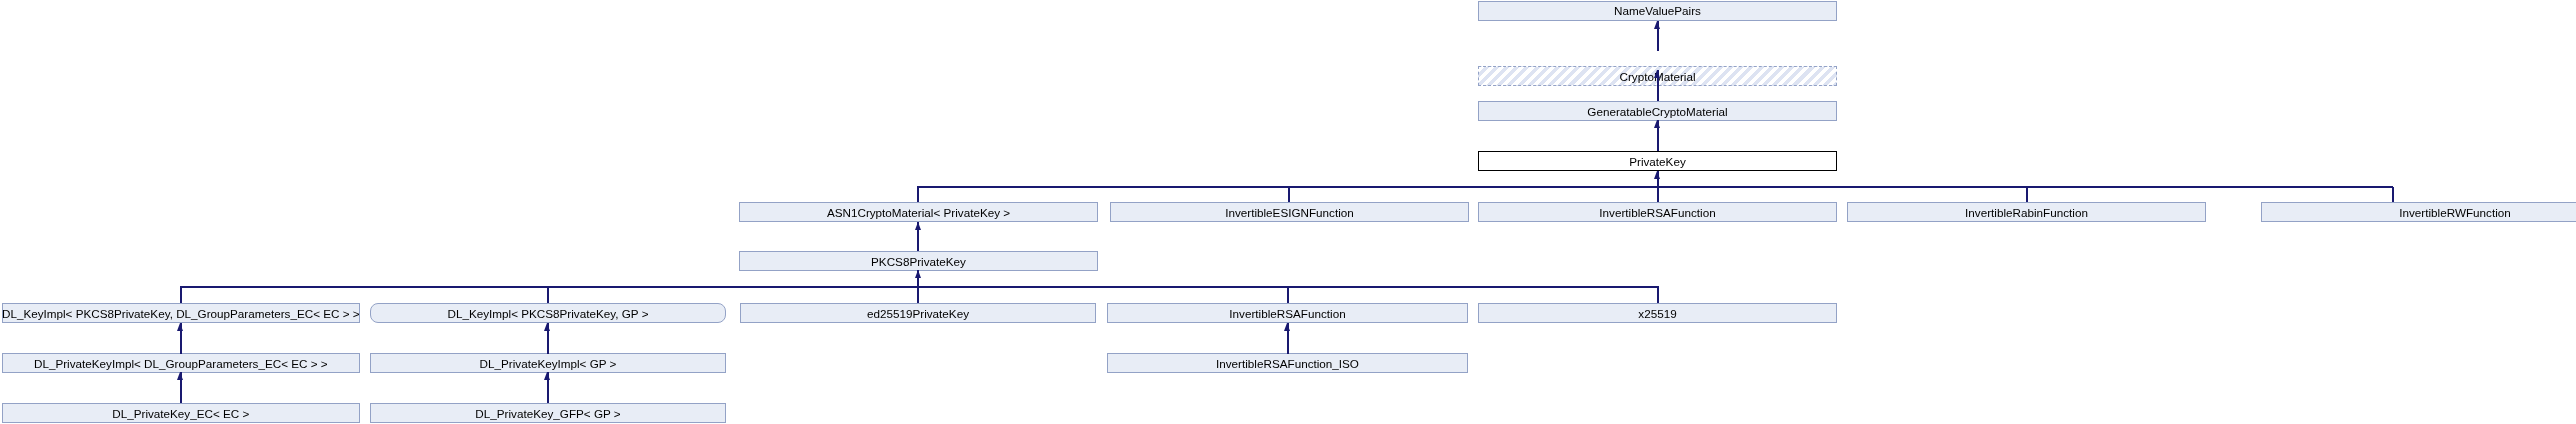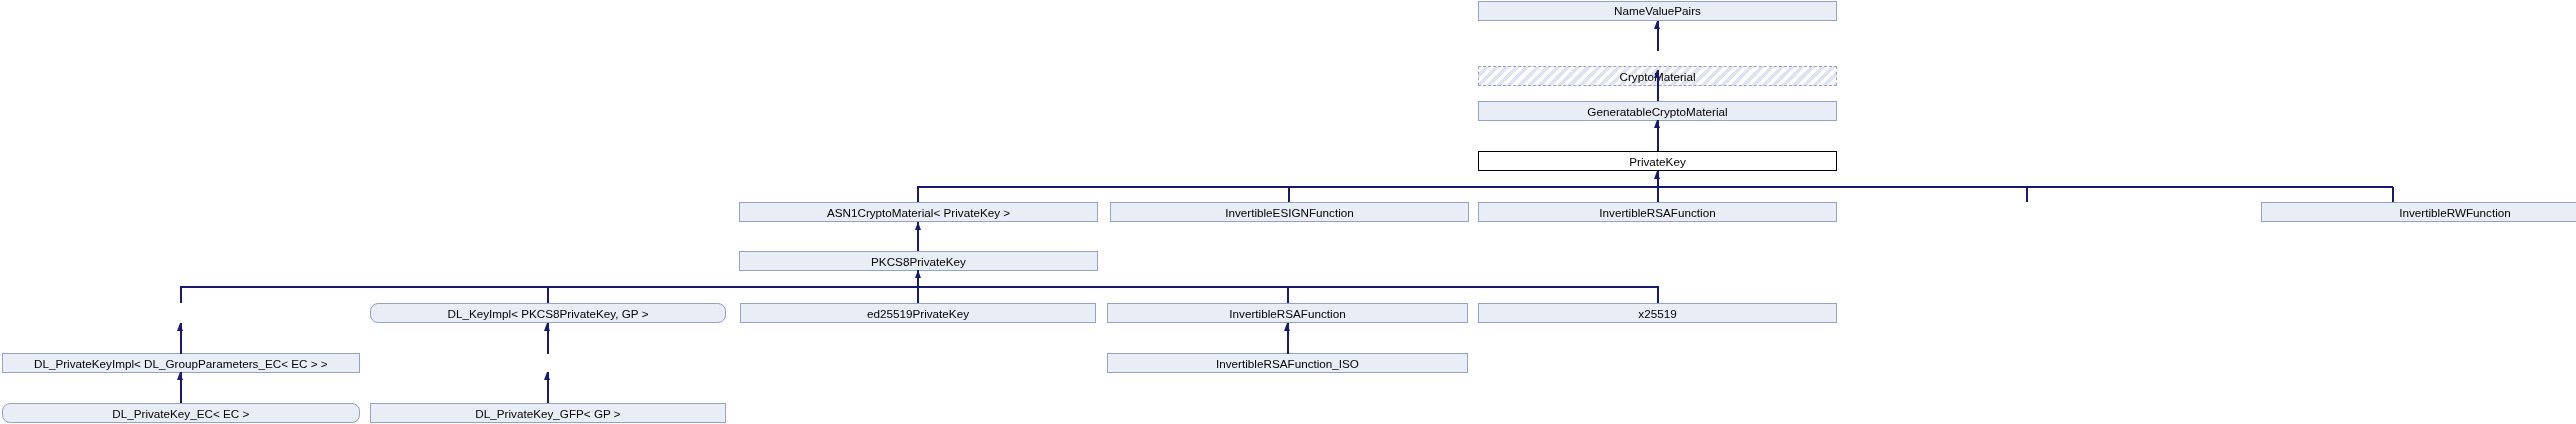--- a/index.html
+++ b/index.html
@@ -60,40 +60,43 @@
   <div class="node" style="left:1478px;top:101px;width:359px;">GeneratableCryptoMaterial</div>
 
   <div class="node current" style="left:1478px;top:151px;width:359px;">PrivateKey</div>
 
   <div class="node" style="left:739px;top:202px;width:359px;">ASN1CryptoMaterial&lt; PrivateKey &gt;</div>
 
   <div class="node" style="left:1110px;top:202px;width:359px;">InvertibleESIGNFunction</div>
 
   <div class="node" style="left:1478px;top:202px;width:359px;">InvertibleRSAFunction</div>
 
+  <div class="node" style="left:1847px;top:202px;width:359px;">InvertibleRabinFunction</div>
 
   <div class="node" style="left:2215px;top:202px;width:388px;margin-left:46px;">InvertibleRWFunction</div>
 
   <div class="node" style="left:739px;top:251px;width:359px;">PKCS8PrivateKey</div>
 
+  <div class="node" style="left:1.8px;top:303px;width:358px;">DL_KeyImpl&lt; PKCS8PrivateKey, DL_GroupParameters_EC&lt; EC &gt; &gt;</div>
 
   <div class="node" style="left:370px;top:303px;width:356px;border-radius:8px;">DL_KeyImpl&lt; PKCS8PrivateKey, GP &gt;</div>
 
   <div class="node" style="left:740px;top:303px;width:356px;">ed25519PrivateKey</div>
 
   <div class="node" style="left:1107px;top:303px;width:361px;">InvertibleRSAFunction</div>
 
   <div class="node" style="left:1478px;top:303px;width:359px;">x25519</div>
 
   <div class="node" style="left:1.8px;top:353px;width:358px;">DL_PrivateKeyImpl&lt; DL_GroupParameters_EC&lt; EC &gt; &gt;</div>
 
+  <div class="node" style="left:370px;top:353px;width:356px;">DL_PrivateKeyImpl&lt; GP &gt;</div>
 
   <div class="node" style="left:1107px;top:353px;width:361px;">InvertibleRSAFunction_ISO</div>
 
-  <div class="node" style="left:1.8px;top:403px;width:358px;border-radius:8px;">DL_PrivateKey_EC&lt; EC &gt;</div>
+  <div class="node" style="left:1.8px;top:403px;width:358px;">DL_PrivateKey_EC&lt; EC &gt;</div>
 
   <div class="node" style="left:370px;top:403px;width:356px;">DL_PrivateKey_GFP&lt; GP &gt;</div>
 
   <div class="ah" style="left:1654px;top:20.7px;"></div>
   <div class="vl" style="left:1657px;top:20.7px;height:30px;"></div>
 
   <div class="ah" style="left:1654px;top:70px;"></div>
   <div class="vl" style="left:1657px;top:70px;height:31px;"></div>
 
   <div class="ah" style="left:1654px;top:120px;"></div>

